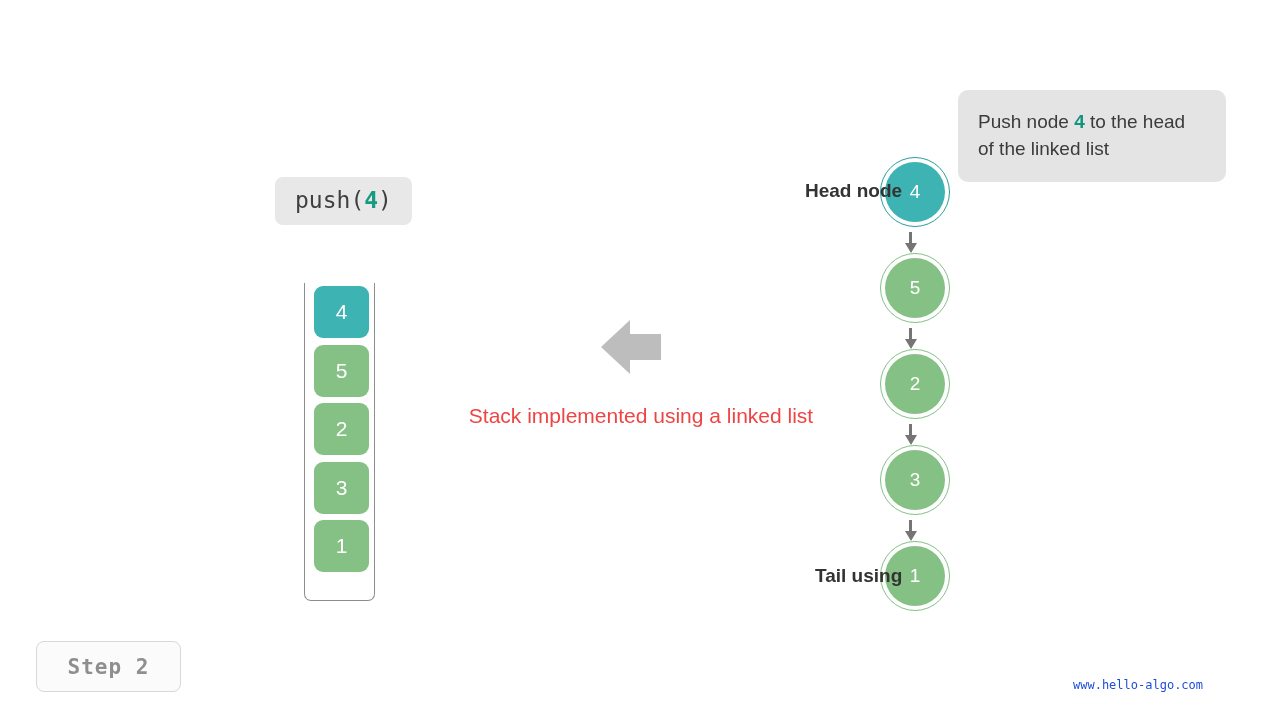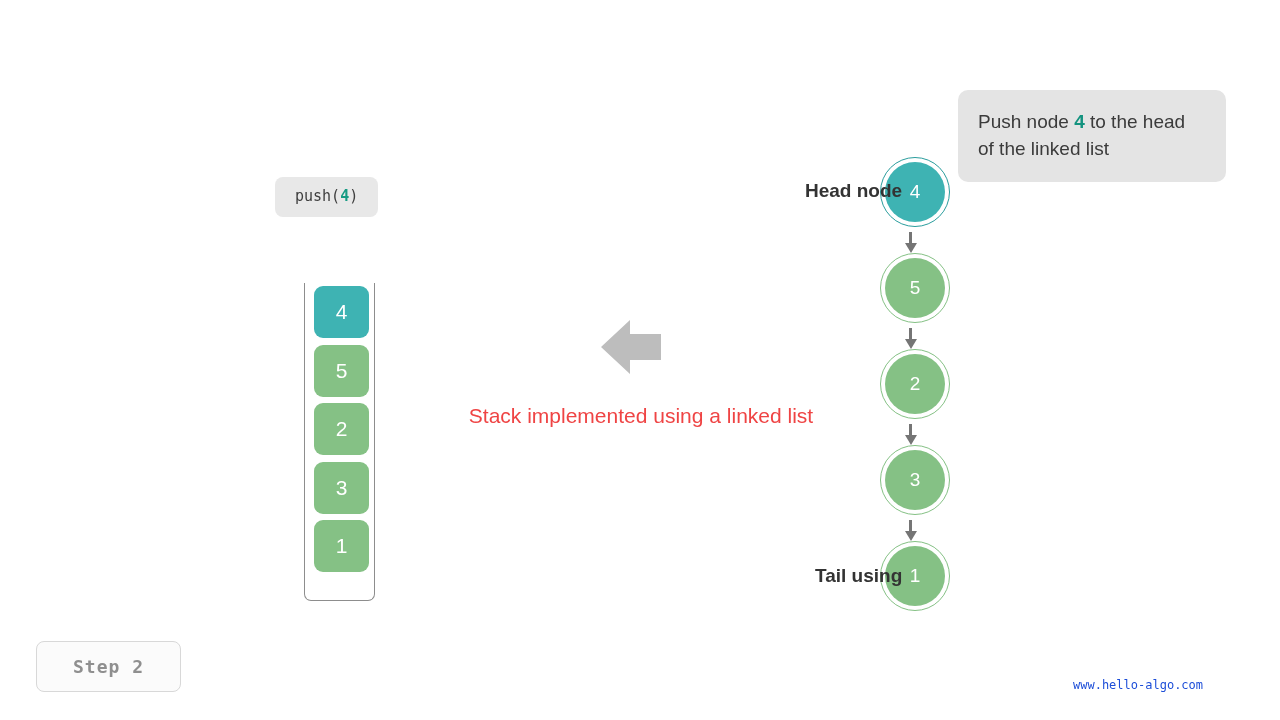--- a/index.html
+++ b/index.html
@@ -40,21 +40,21 @@
   }
 
   
   #op-label {
     left: 275px;
     top: 177px;
     padding: 10px 20px 12px 20px;
     background: #e8e8e8;
     border-radius: 8px;
     font-family: "DejaVu Sans Mono", "Liberation Mono", monospace;
-    font-size: 15px;
+    font-size: 23px;
     color: #3f3f3f;
     letter-spacing: 0px;
   }
   #op-label .num { color: #169b83; font-weight: bold; }
 
   
   #stack {
     left: 304px;
     top: 283px;
     width: 71px;
@@ -173,21 +173,21 @@
     width: 145px;
     height: 51px;
     box-sizing: border-box;
     border: 1px solid #d8d8d8;
     border-radius: 8px;
     background: #fbfbfb;
     display: flex;
     align-items: center;
     justify-content: center;
     font-family: "DejaVu Sans Mono", "Liberation Mono", monospace;
-    font-size: 18px;
+    font-size: 21px;
     font-weight: bold;
     color: #8f8f8f;
     letter-spacing: 1px;
   }
 
   
   #watermark {
     left: 1073px;
     top: 678px;
     font-family: "DejaVu Sans Mono", "Liberation Mono", monospace;

